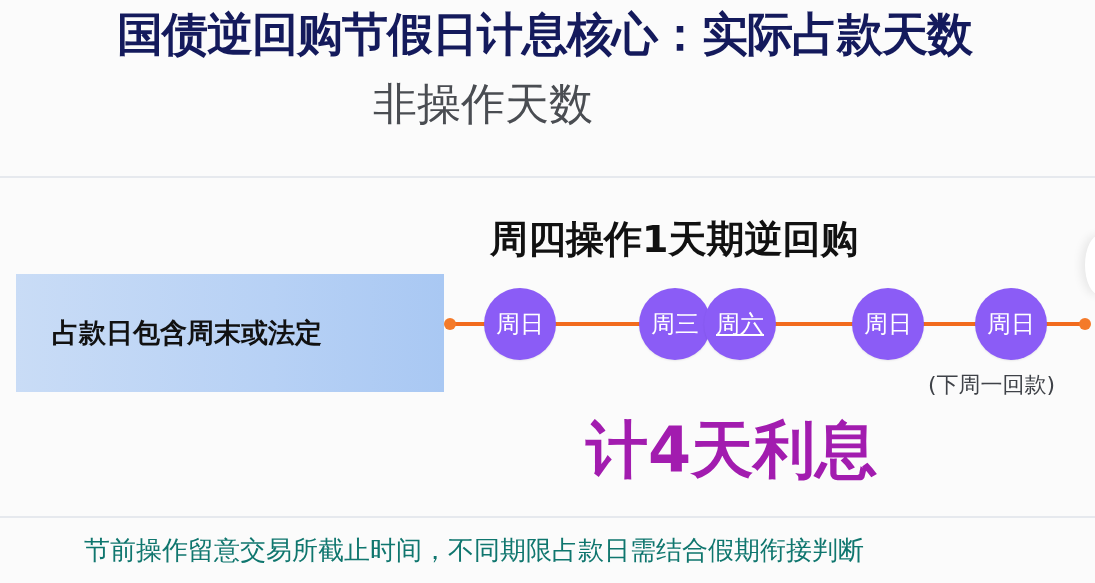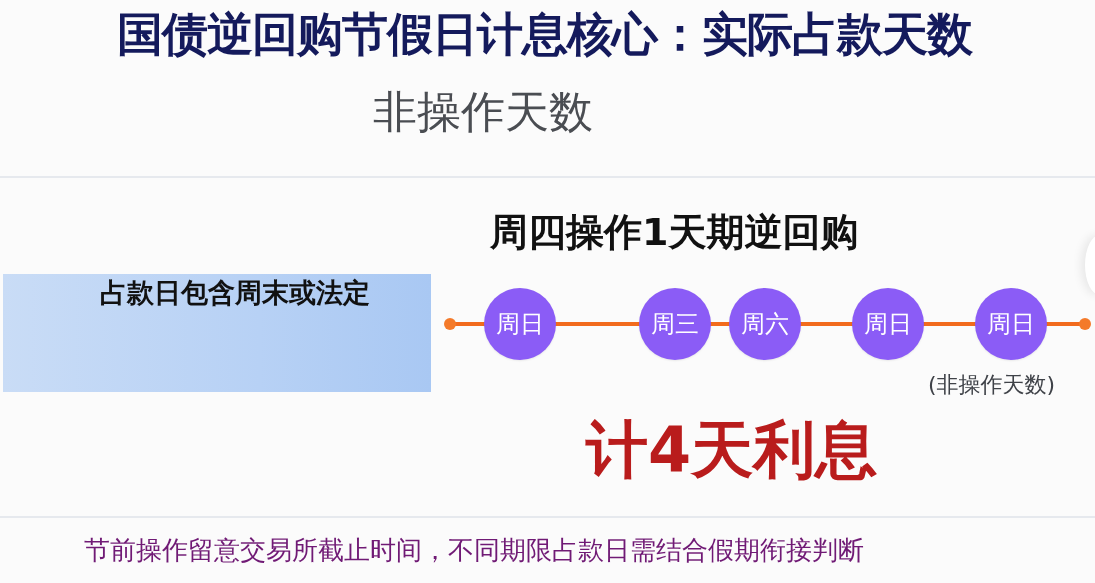--- a/index.html
+++ b/index.html
@@ -7,60 +7,60 @@
     width:1095px; height:583px; overflow:hidden; position:relative;
     background:#fbfbfb;
     font-family:"DejaVu Sans","Liberation Sans",sans-serif;
   }
   .title {
     position:absolute; left:0; top:2px; width:1089px; text-align:center;
     font-size:46px; font-weight:bold; color:#141a5c; letter-spacing:-1px;
     line-height:64px;
   }
   .subtitle {
-    position:absolute; left:0; top:84px; width:966px; text-align:center;
+    position:absolute; left:0; top:76px; width:966px; text-align:center;
     font-size:44px; color:#4a4d52; line-height:56px;
   }
   .divider { position:absolute; left:0; width:1095px; height:2px; background:#e6e9ee; }
   .note-box {
-    position:absolute; left:3px; top:274px; width:428px; height:118px;
+    position:absolute; left:16px; top:274px; width:428px; height:118px;
     background:linear-gradient(90deg,#c9dcf6 0%,#b7d1f5 60%,#a9c8f3 100%);
-    display:flex; flex-direction:row; justify-content:center;
+    display:flex; flex-direction:column; justify-content:center;
   }
   .note-line {
     font-size:27px; font-weight:bold; color:#111; line-height:38px; white-space:nowrap;
   }
   .note-line.l1 { padding-left:36px; }
   .note-line.l2 { padding-left:20px; }
   .example-title {
-    position:absolute; left:490px; top:207px;
+    position:absolute; left:490px; top:214px;
     font-size:38px; font-weight:bold; color:#111; line-height:50px; white-space:nowrap;
   }
   .timeline-line {
     position:absolute; left:450px; top:322px; width:636px; height:4px; background:#f26b1d;
   }
   .end-dot {
     position:absolute; width:12px; height:12px; border-radius:50%; background:#f47a2a; top:318px;
   }
   .circle {
     position:absolute; width:72px; height:72px; border-radius:50%; top:288px;
     background:#8b5cf6; color:#fff; font-size:24px; display:flex;
     align-items:center; justify-content:center; box-shadow:0 1px 2px rgba(0,0,0,0.08);
   }
   .return-note {
     position:absolute; left:928px; top:370px; font-size:22px; color:#3f4248;
     line-height:30px; white-space:nowrap;
   }
   .result {
     position:absolute; left:586px; top:410px; font-size:62px; font-weight:bold;
-    color:#b91c1c; line-height:80px; white-space:nowrap;
+    color:#a21caf; line-height:80px; white-space:nowrap;
   }
   .footer {
     position:absolute; left:0; top:530px; width:948px; text-align:center;
-    font-size:26px; color:#701a75; line-height:40px; white-space:nowrap;
+    font-size:26px; color:#0f766e; line-height:40px; white-space:nowrap;
   }
   .side-shadow {
     position:absolute; right:-20px; top:235px; width:30px; height:60px; border-radius:50%;
     background:#fff; box-shadow:-4px 0 10px rgba(0,0,0,0.08);
   }
 </style>
 </head>
 <body>
 
 <div class="title">国债逆回购节假日计息核心：实际占款天数</div>
@@ -75,24 +75,24 @@
 </div>
 
 <div class="example-title">周四操作1天期逆回购</div>
 
 <div>
   <div class="timeline-line"></div>
   <div class="end-dot" style="left:444px;"></div>
   <div class="end-dot" style="left:1079px;"></div>
   <div class="circle" style="left:484px;">周日</div>
   <div class="circle" style="left:639px;">周三</div>
-  <div class="circle" style="left:729px;">周六</div>
+  <div class="circle" style="left:704px;text-decoration:underline;">周六</div>
   <div class="circle" style="left:852px;">周日</div>
   <div class="circle" style="left:975px;">周日</div>
 </div>
 
-<div class="return-note">(非操作天数)</div>
+<div class="return-note">(下周一回款)</div>
 
 <div class="result">计4天利息</div>
 
 <div class="divider" style="top:516px;"></div>
 
 <div class="footer">节前操作留意交易所截止时间，不同期限占款日需结合假期衔接判断</div>
 
 </body></html>

